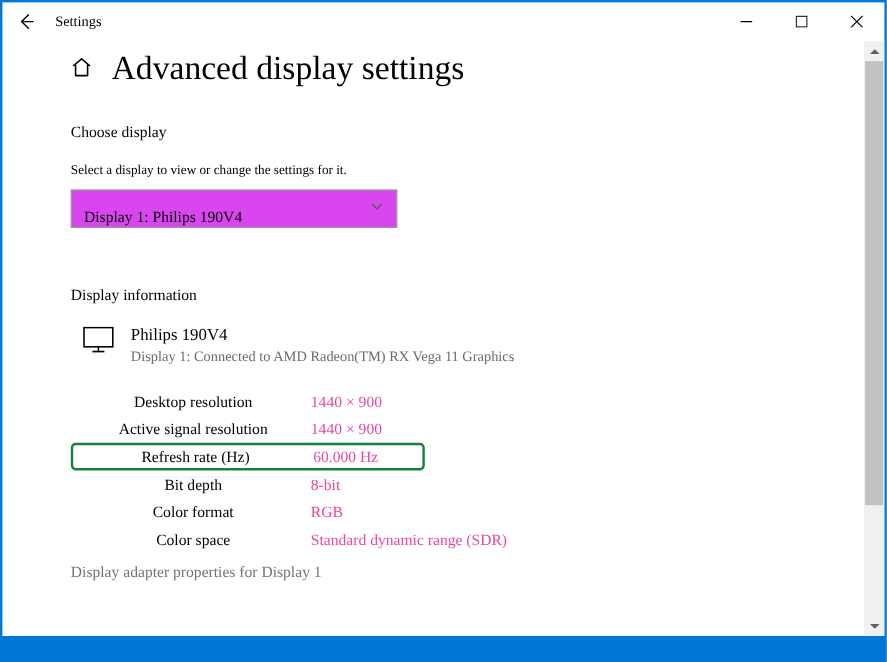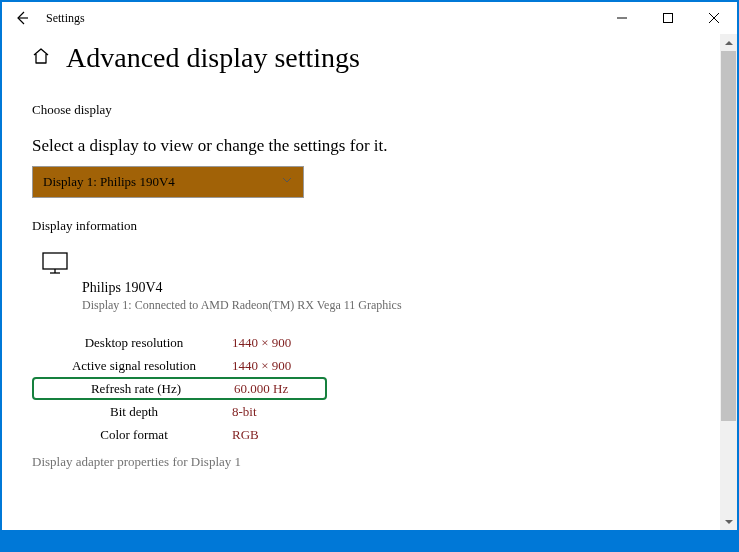--- a/index.html
+++ b/index.html
@@ -47,20 +47,21 @@
     display: flex;
     align-items: center;
     justify-content: center;
     cursor: pointer;
   }
   .win-btn svg { width: 10px; height: 10px; }
   .content-wrap {
     flex: 1;
     display: flex;
     overflow: hidden;
+    padding-left: 27px;
   }
   .content {
     flex: 1;
     padding: 8px 30px 0 30px;
     overflow: hidden;
   }
   .page-header {
     display: flex;
     align-items: center;
     gap: 16px;
@@ -70,62 +71,62 @@
   .page-title {
     font-size: 28px;
     font-weight: 400;
   }
   .section-title {
     font-size: 13px;
     font-weight: 500;
     margin-bottom: 18px;
   }
   .section-sub {
-    font-size: 17px;
+    font-size: 11px;
     color: #000;
     margin-bottom: 10px;
   }
   .dropdown {
     width: 272px;
     height: 32px;
     border: 1px solid #999;
-    background: #a16207;
-    display: flex;
-    align-items: center;
+    background: #d946ef;
+    display: flex;
+    align-items: flex-end;
     padding: 0 10px;
     font-size: 13px;
     cursor: pointer;
     position: relative;
-    margin-bottom: 20px;
+    margin-bottom: 48px;
   }
   .dropdown .chev {
     position: absolute;
     right: 10px;
     top: 50%;
     transform: translateY(-50%);
   }
   .dropdown .chev svg { width: 12px; height: 12px; }
   .display-head {
     display: flex;
     align-items: flex-start;
     gap: 14px;
     margin-bottom: 18px;
     margin-left: 10px;
   }
   .monitor-icon svg { width: 26px; height: 22px; }
-  .display-name { font-size: 14px; font-weight: 400; margin-top: 28px; }
+  .display-name { font-size: 14px; font-weight: 400; }
   .display-sub { font-size: 12px; color: #6b6b6b; margin-top: 2px; }
   .info-table { font-size: 13px; }
   .info-row {
     display: flex;
     height: 23px;
     align-items: center;
   }
   .info-label { width: 200px; padding-left: 4px; text-align: center;}
-  .info-value { color: #7f1d1d; }
+  .info-value { color: #ec4899; }
   .highlight {
     border: 2px solid #15803d;
     border-radius: 4px;
     width: 295px;
   }
   .link {
     color: #737373;
     font-size: 13px;
     cursor: pointer;
     margin-top: 8px;
@@ -240,20 +241,24 @@
           <span class="info-value">60.000 Hz</span>
         </div>
         <div class="info-row">
           <span class="info-label">Bit depth</span>
           <span class="info-value">8-bit</span>
         </div>
         <div class="info-row">
           <span class="info-label">Color format</span>
           <span class="info-value">RGB</span>
         </div>
+        <div class="info-row">
+          <span class="info-label">Color space</span>
+          <span class="info-value">Standard dynamic range (SDR)</span>
+        </div>
       </div>
 
       <a class="link">Display adapter properties for Display 1</a>
     </div>
 
     <div class="scrollbar">
       <div class="scroll-arrow">
         <svg viewBox="0 0 8 8">
             <path d="M0 6 L4 2 L8 6 Z"></path>
           </svg>

